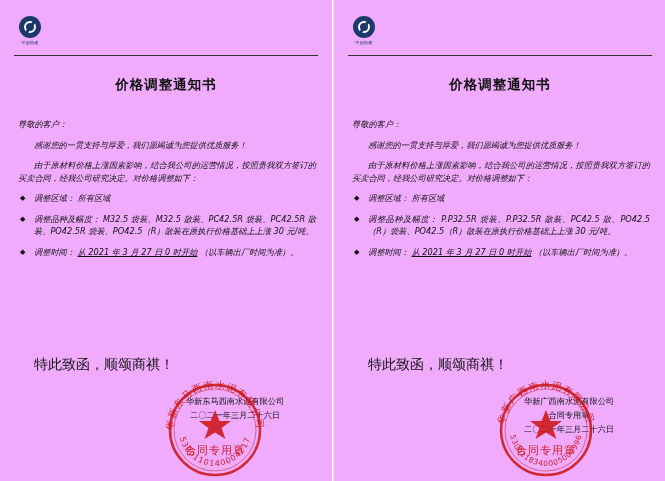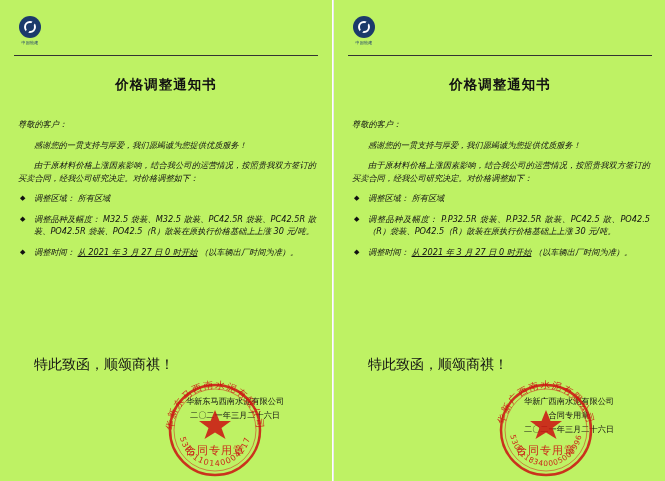--- a/index.html
+++ b/index.html
@@ -11,21 +11,21 @@
     width: 665px;
     height: 481px;
     font-family: "DejaVu Sans", "Liberation Sans", sans-serif;
     overflow: hidden;
   }
   .page {
     position: absolute;
     top: 0;
     width: 332px;
     height: 481px;
-    background: #bef264;
+    background: #f0abfc;
     overflow: hidden;
   }
   .page-left { left: 0; }
   .page-right { left: 333px; border-left: 1px solid #e8e8e8; }
 
   .doc {
     position: relative;
     width: 100%;
     height: 100%;
     padding: 0;

